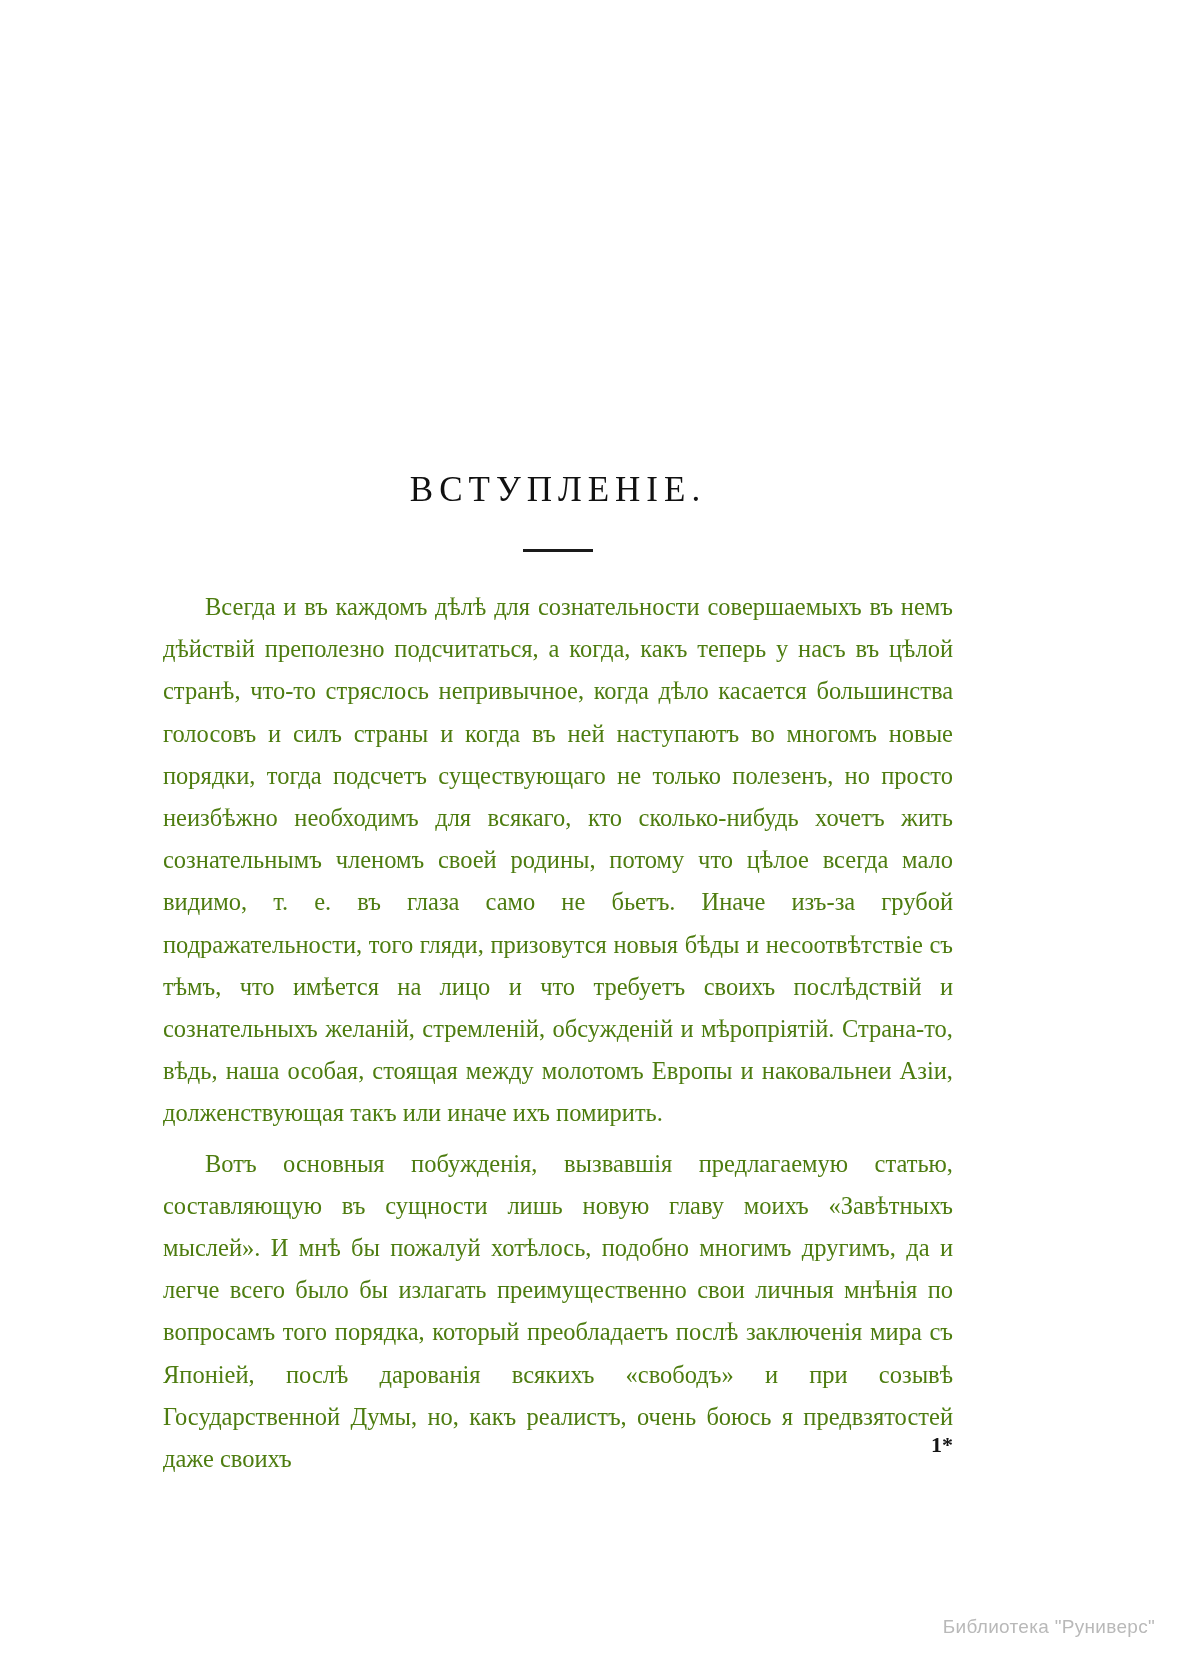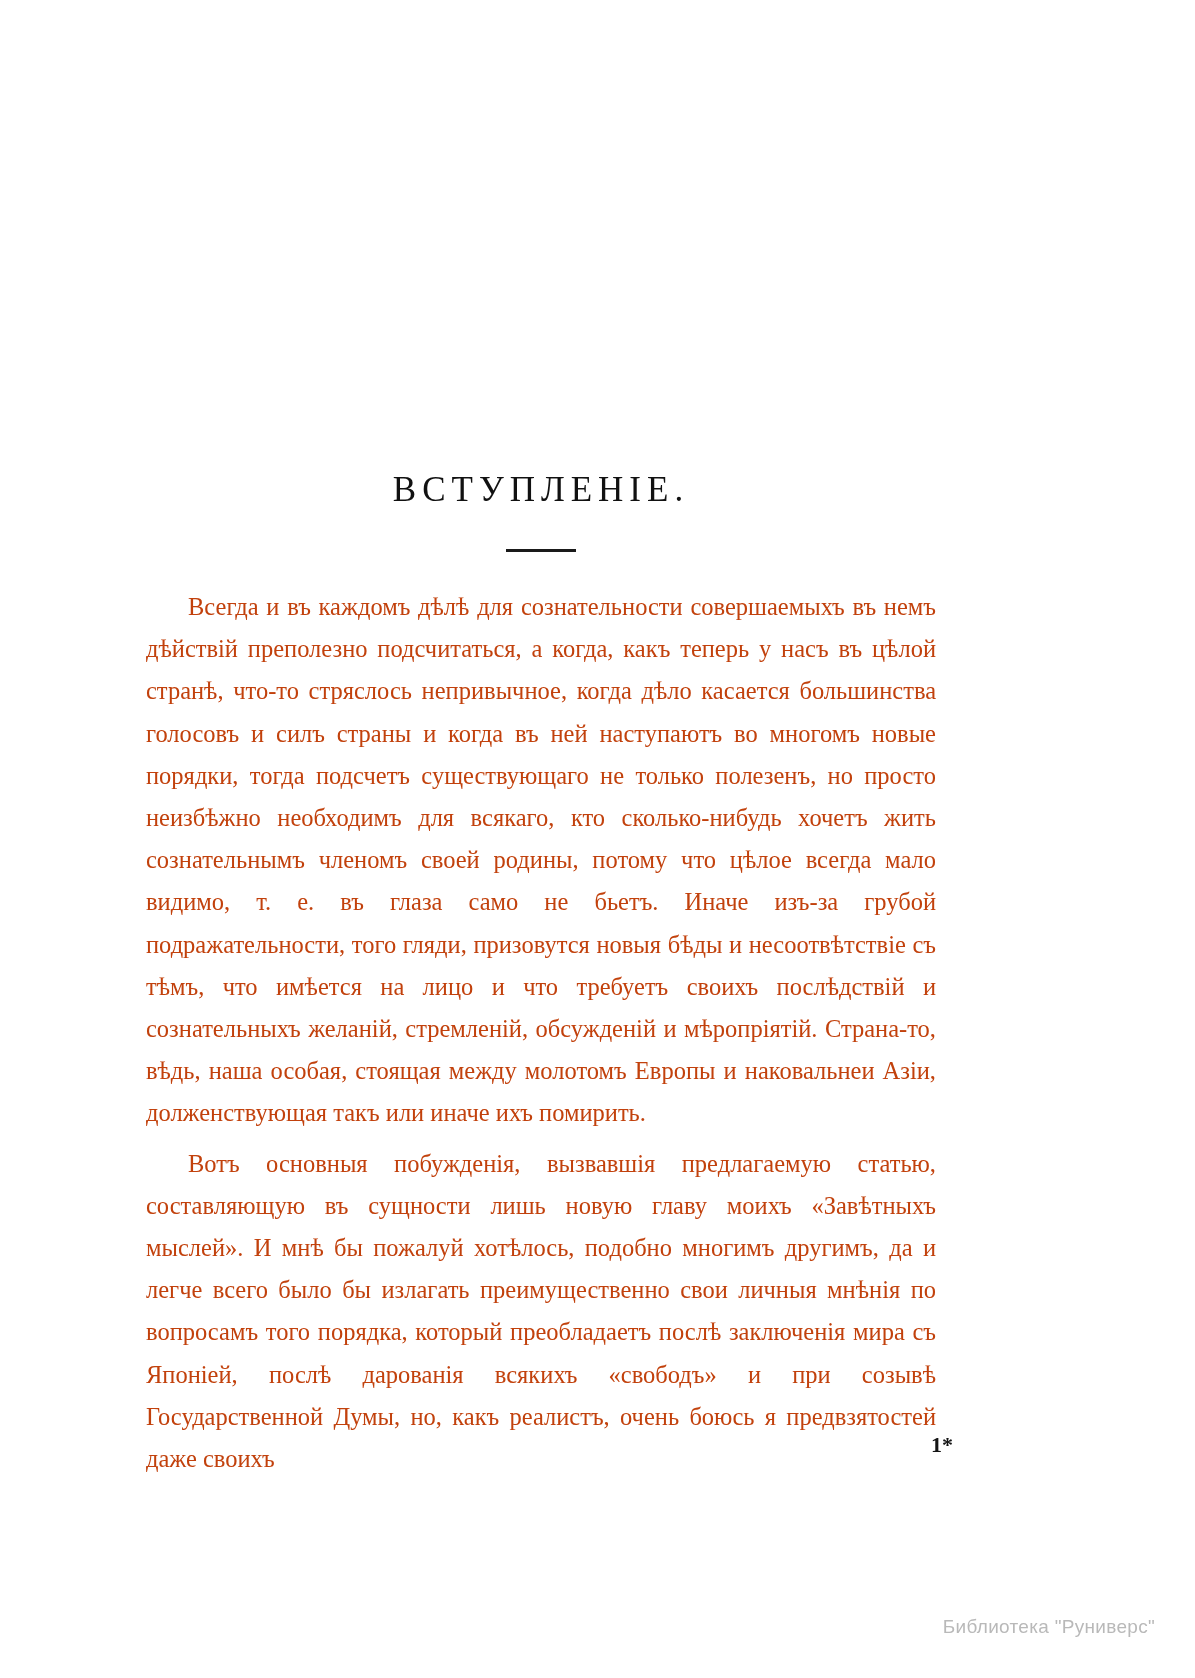--- a/index.html
+++ b/index.html
@@ -11,21 +11,21 @@
     position: relative;
     width: 1195px;
     height: 1678px;
     background: #ffffff;
     overflow: hidden;
     font-family: "Liberation Serif", serif;
     color: #1a1a1a;
   }
   .content {
     position: absolute;
-    left: 146px;
+    left: 163px;
     top: 470px;
     width: 790px;
   }
   .heading {
     text-align: center;
     font-family: "Liberation Serif", serif;
     font-size: 35px;
     letter-spacing: 6px;
     font-weight: normal;
     color: #111111;
@@ -44,21 +44,21 @@
     height: 3px;
     background: #1a1a1a;
   }
   p.body-par {
     margin: 0;
     text-align: justify;
     text-justify: inter-word;
     font-size: 24.5px;
     line-height: 42.2px;
     text-indent: 42px;
-    color: #c2410c;
+    color: #4d7c0f;
     -webkit-hyphens: none;
     hyphens: none;
   }
   p.body-par + p.body-par {
     margin-top: 8px;
   }
   .page-marker {
     position: absolute;
     left: 163px;
     top: 1432px;

